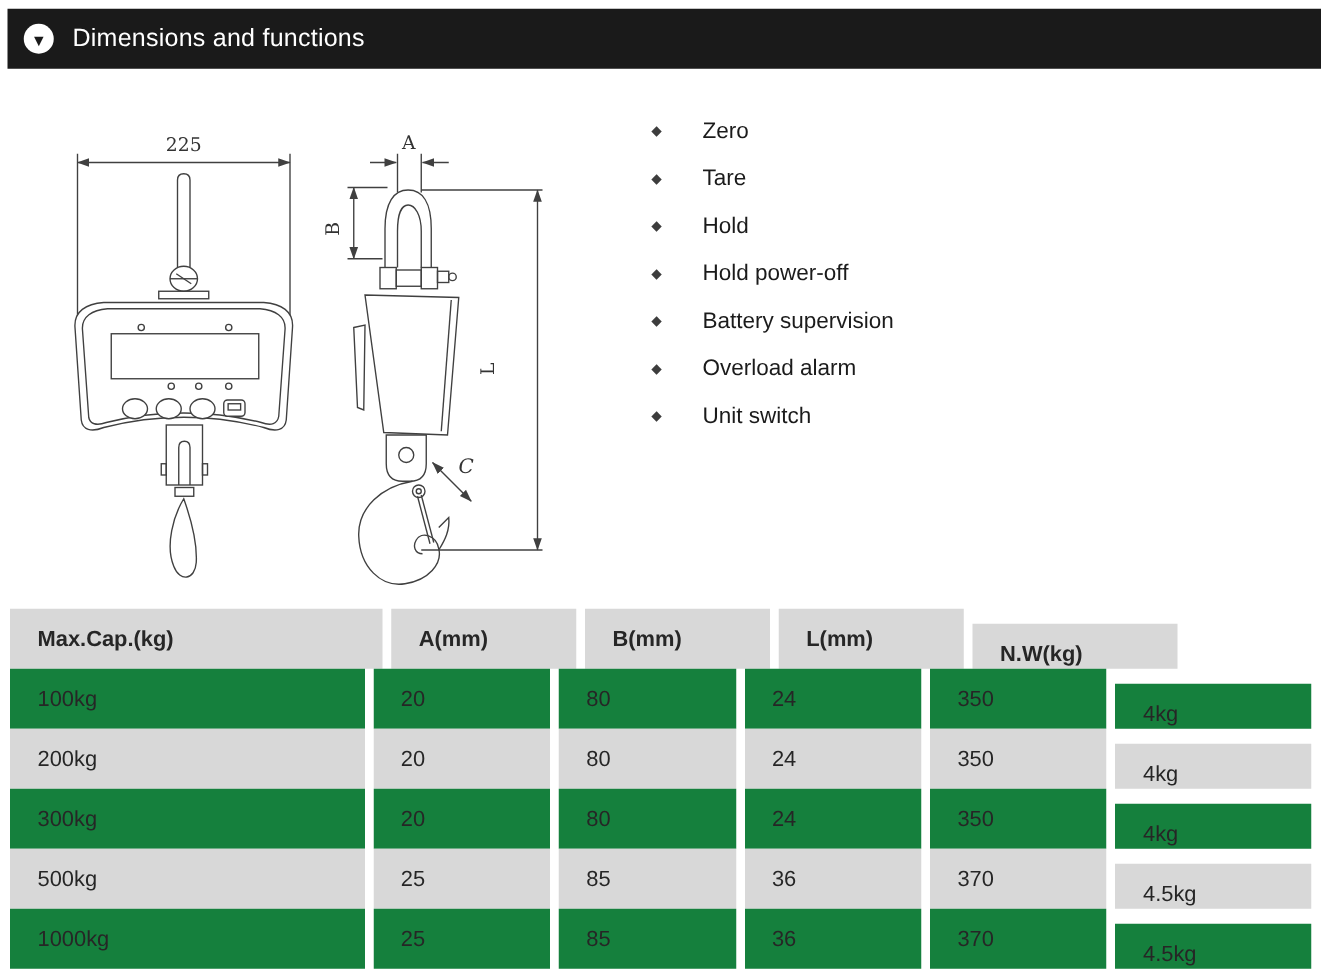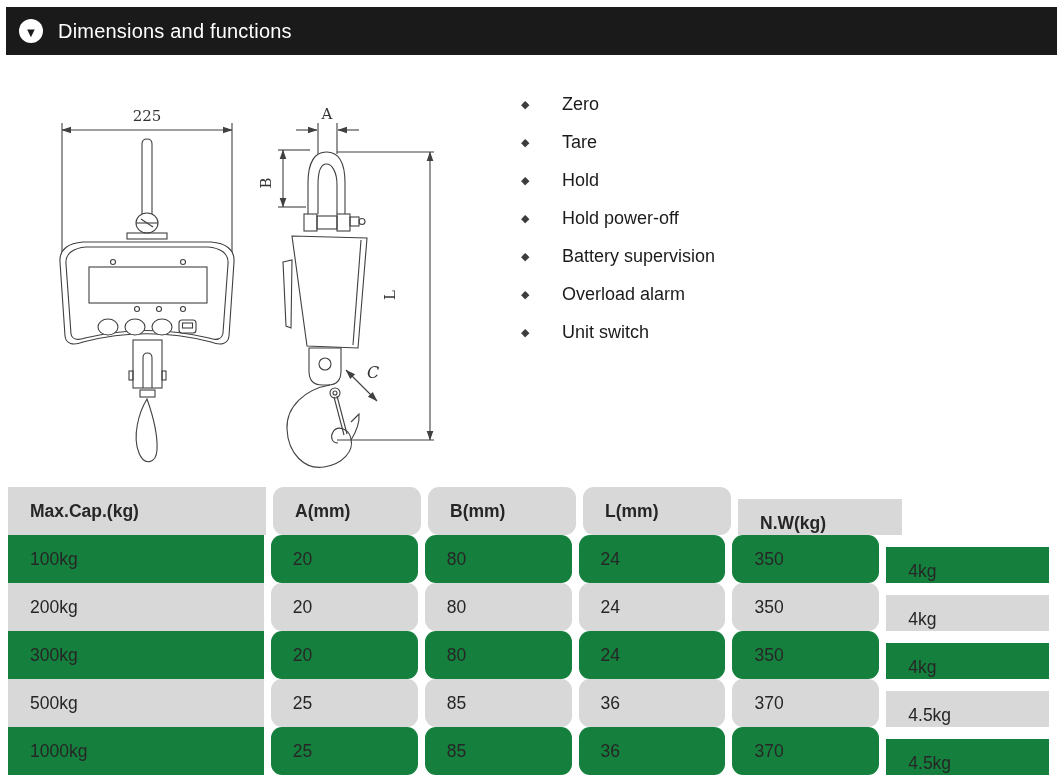--- a/index.html
+++ b/index.html
@@ -24,21 +24,21 @@
   
   .features{position:absolute;left:521px;top:85px;}
   .feat-item{display:flex;align-items:center;height:38px;}
   .feat-bullet{width:41px;font-size:11px;color:#3d3d3d;flex:0 0 auto;}
   .feat-label{font-size:18px;color:#1b1b1b;}
   
   .spec-table{position:absolute;left:8px;top:487px;width:1041px;}
   .trow{display:flex;gap:7px;height:48px;}
   .cell{box-sizing:border-box;padding-left:22px;line-height:48px;
         font-size:17.5px;color:#262626;white-space:nowrap;overflow:hidden;}
-  .c0{width:258px;} .c1,.c2,.c3,.c4{width:148px;border-radius:11px;} .c5{width:164px;margin-top:12px;}
+  .c0{width:298px;} .c1,.c2,.c3,.c4{width:148px;} .c5{width:164px;margin-top:12px;}
   .gray .cell{background:#d8d8d8;}
   .white .cell{background:#15803d;}
   .head .cell{font-weight:bold;}
 </style>
 </head>
 <body>
 
 <div class="section-bar">
   <div class="circ-icon">
     <span>▼</span>

